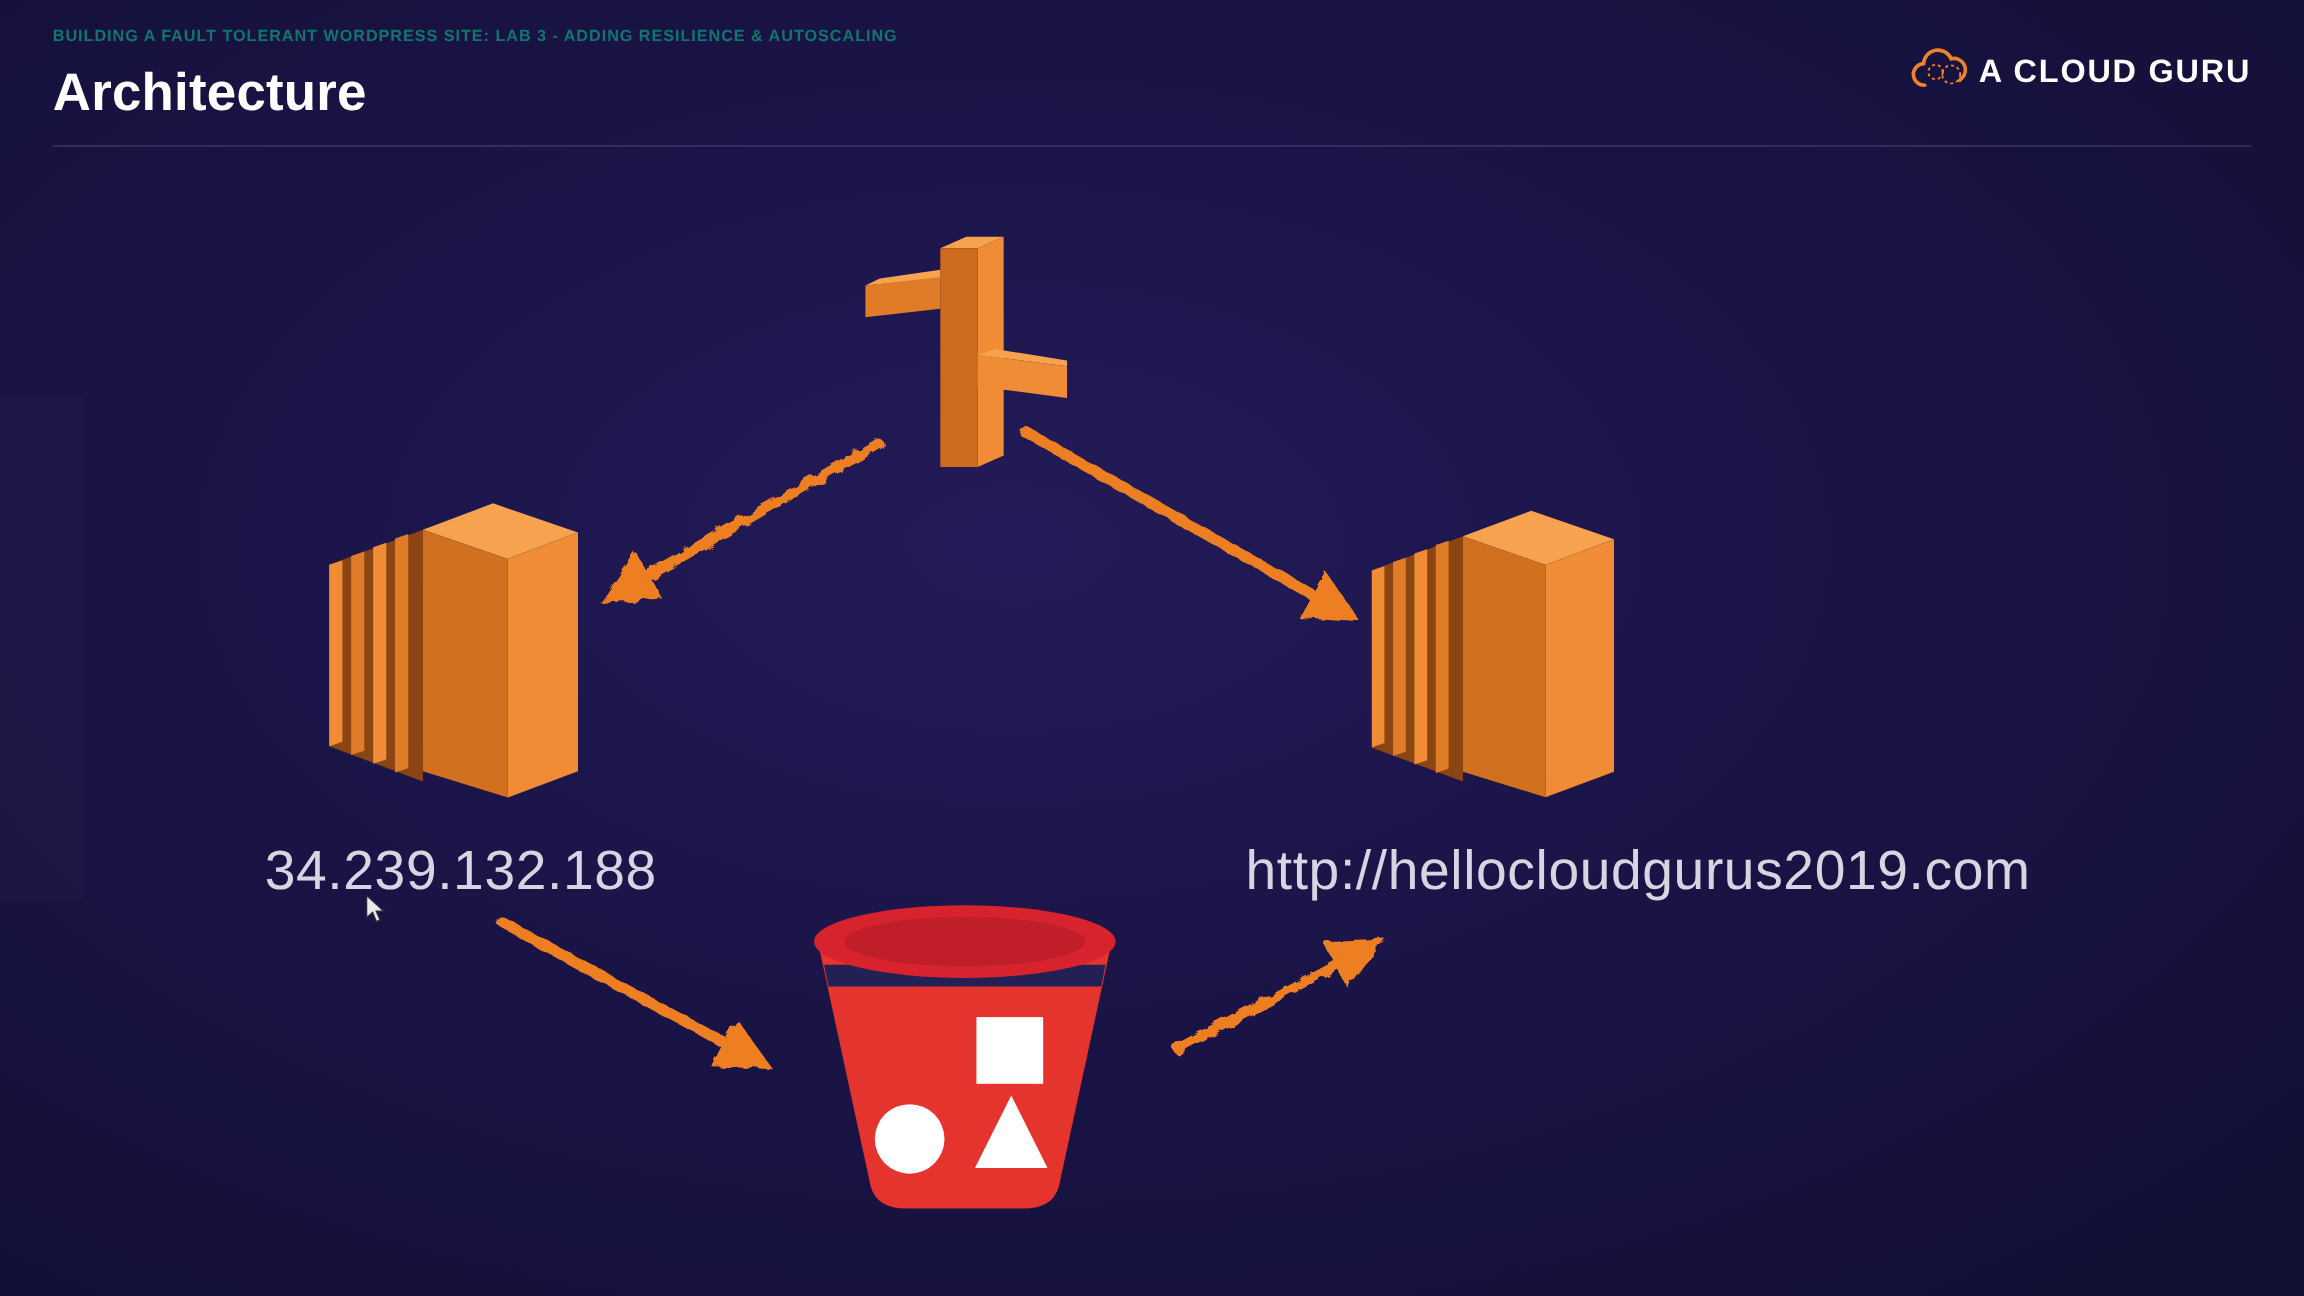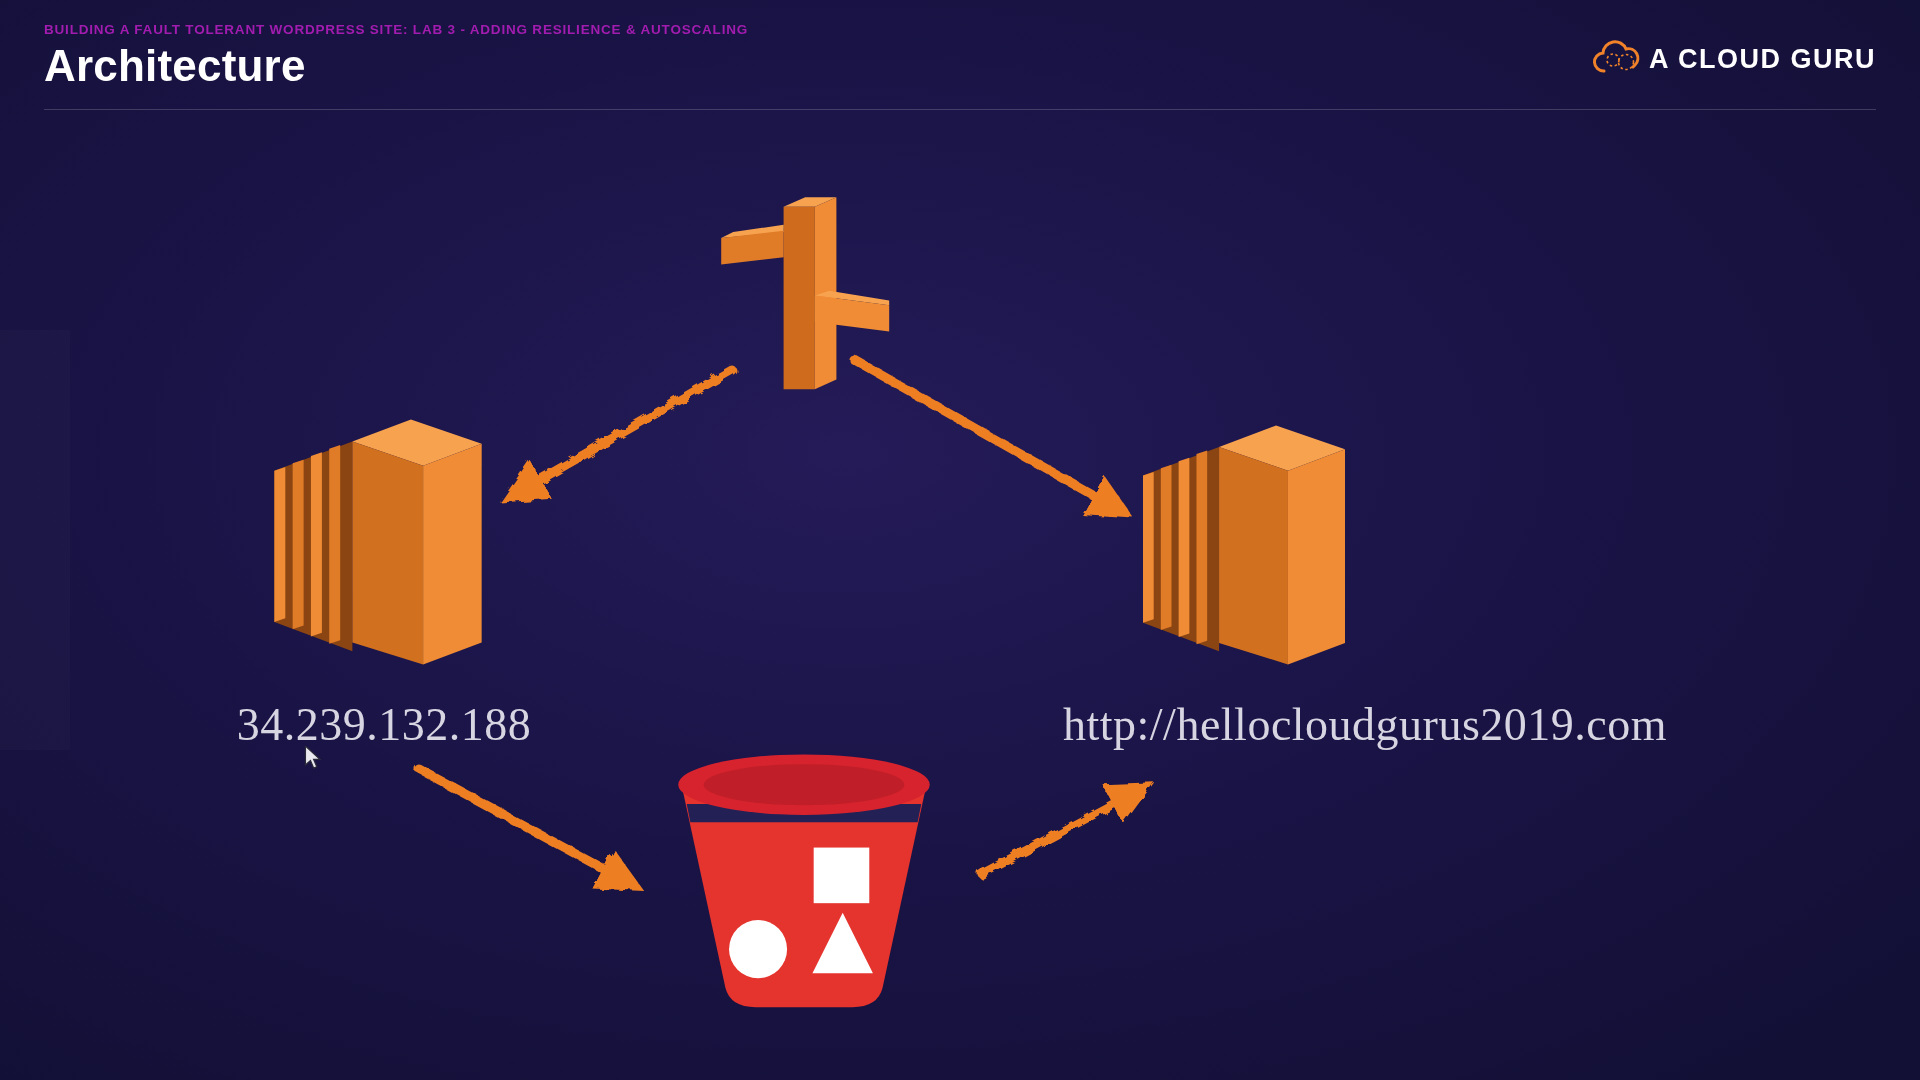--- a/index.html
+++ b/index.html
@@ -7,36 +7,36 @@
   body {
     font-family: "Liberation Sans", sans-serif;
     background: radial-gradient(1400px 800px at 44% 42%, #241b58 0%, #1a1447 48%, #131036 100%);
     position: relative;
   }
   .stage { position: absolute; inset: 0; }
 
   
   .header { position: absolute; top: 0; left: 0; right: 0; padding: 22px 44px 0 44px; }
   .eyebrow {
-    color: #a21caf; font-size: 13.5px; font-weight: bold;
+    color: #0f766e; font-size: 13.5px; font-weight: bold;
     letter-spacing: 0.8px; text-transform: uppercase;
   }
   .title {
     color: #ffffff; font-size: 44px; font-weight: 800;
-    letter-spacing: 0.2px; margin-top: 4px;
+    letter-spacing: 0.2px; margin-top: 16px;
   }
   .divider { margin-top: 18px; border-bottom: 1px solid rgba(255,255,255,0.18); }
   .logo {
     position: absolute; top: 38px; right: 44px;
     display: flex; align-items: center; gap: 0;
   }
   .brand-name { color: #ffffff; font-size: 27px; font-weight: 800; letter-spacing: 1.5px; }
 
   
-  .diagram { position: absolute; inset: 0; font-family: Liberation Serif, serif; }
+  .diagram { position: absolute; inset: 0; }
   .icon { position: absolute; }
   .icon-route53      { left: 714px; top: 190px; }
   .icon-servers-left { left: 274px; top: 417px; }
   .icon-servers-right{ left: 1143px; top: 423px; }
   .icon-bucket       { left: 671px; top: 741px; }
 
   .arrows-layer { position: absolute; left: 0; top: 0; }
 
   .label {
     position: absolute; color: #d8d5e2; font-size: 46px;

